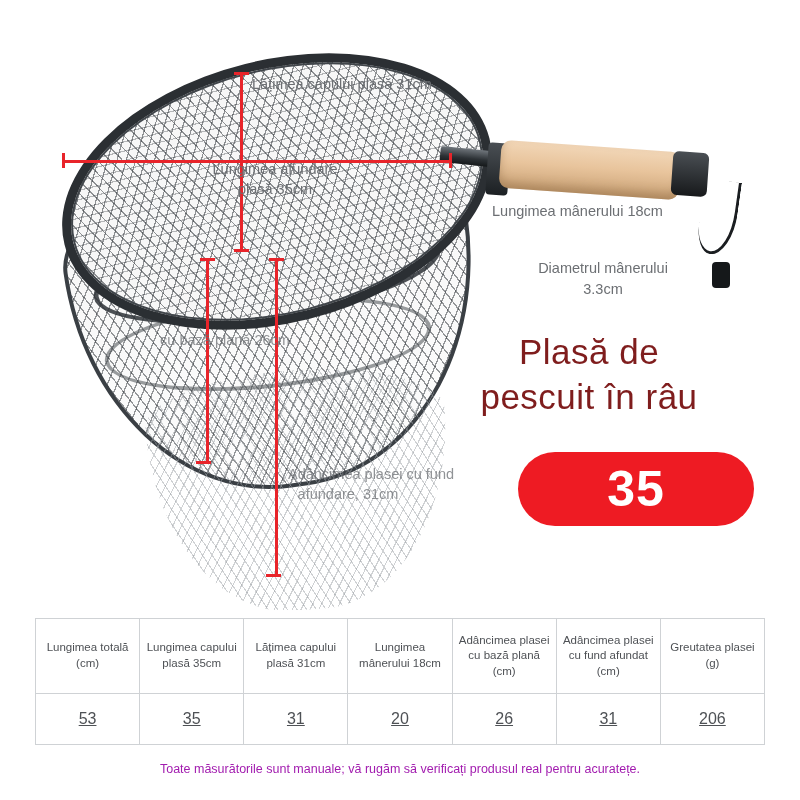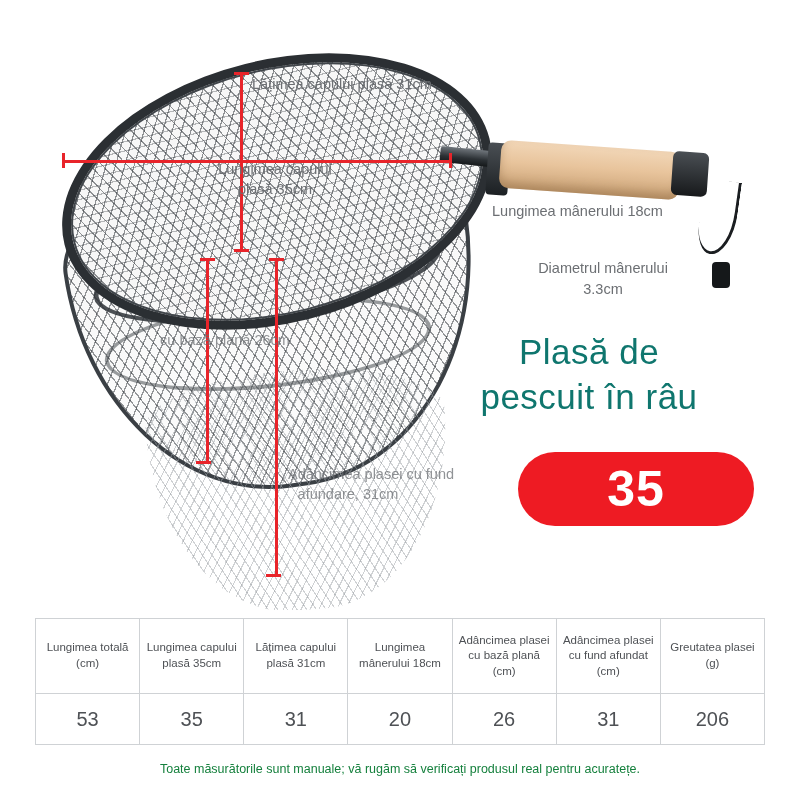--- a/index.html
+++ b/index.html
@@ -158,21 +158,21 @@
     white-space: nowrap;
   }
   .anno.center { text-align: center; }
 
   
   .headline {
     position: absolute;
     right: 46px; top: 330px;
     width: 330px;
     text-align: center;
-    color: #0f766e;
+    color: #7f1d1d;
     font-size: 35px;
     line-height: 1.28;
     letter-spacing: .5px;
   }
   .badge {
     position: absolute;
     right: 46px; top: 452px;
     width: 236px; height: 74px;
     background: #ee1b23;
     border-radius: 37px;
@@ -200,29 +200,30 @@
     color: #4e5155;
   }
   .spec-table th {
     font-weight: normal;
     font-size: 11.5px;
     line-height: 1.35;
     height: 66px;
     padding: 4px 3px;
   }
   .spec-table td {
-    font-size: 20px;
+    font-size: 16px;
     height: 48px;
+    text-decoration: underline;
   }
   .footnote {
     position: absolute;
     left: 0; top: 762px;
     width: 800px;
     text-align: center;
-    color: #15803d;
+    color: #a21caf;
     font-size: 12.5px;
   }
 </style>
 </head>
 <body>
 
 <div id="page">
 
   <div class="product-area">
     <div class="bag"></div>
@@ -252,21 +253,21 @@
     <div class="mline v" style="left:275px; top:258px; height:318px;"></div>
     <div class="cap h" style="left:269px; top:258px;"></div>
     <div class="cap h" style="left:266px; top:574px;"></div>
 
     <div class="anno center" style="left:252px; top:76px; width:160px;">
       <span>Lățimea capului plasă</span>
       <span>31cm</span>
     </div>
 
     <div class="anno center" style="left:190px; top:160px; width:170px; line-height:1.35;">
-      <div>Lungimea capului</div>
+      <div>Lungimea afundare</div>
       <div>plasă 35cm</div>
     </div>
 
     <div class="anno" style="left:492px; top:203px;">
       <span>Lungimea mânerului 18cm</span>
     </div>
 
     <div class="anno center" style="left:508px; top:258px; width:190px; line-height:1.45;">
       <div>Diametrul mânerului</div>
       <div>3.3cm</div>

